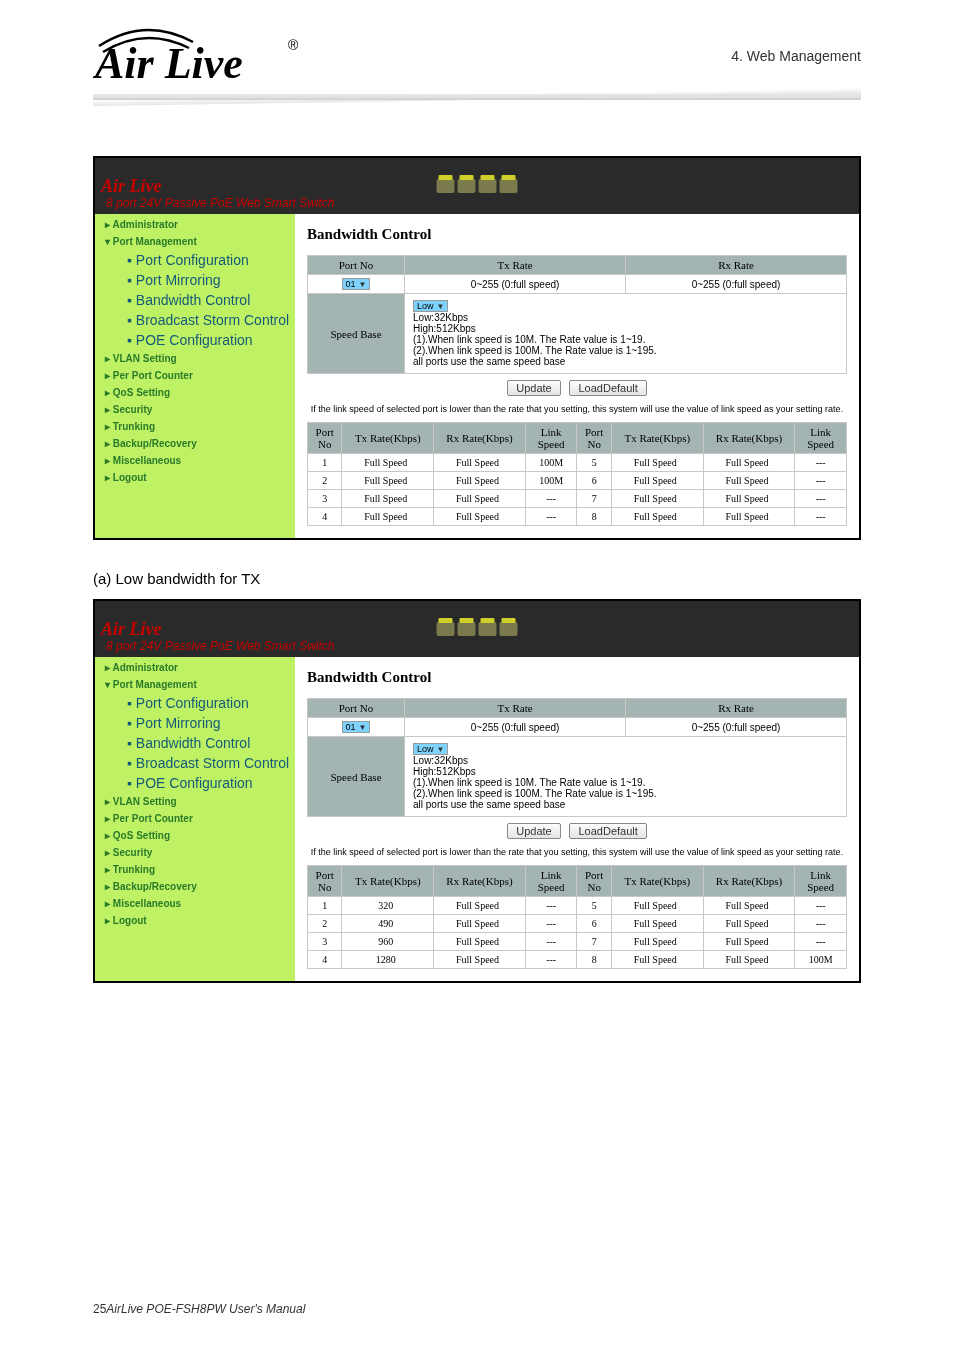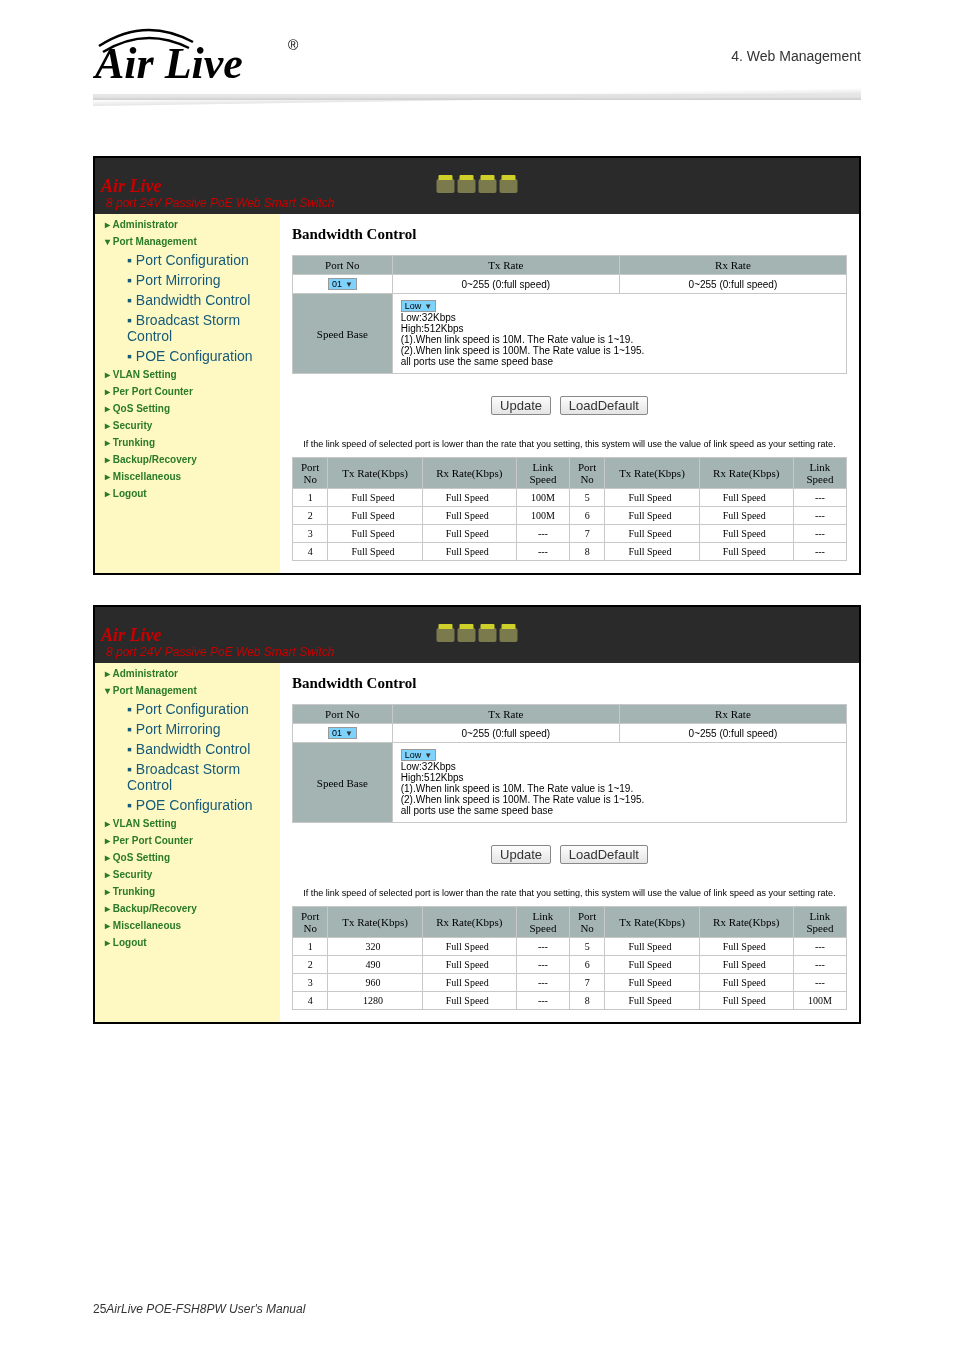--- a/index.html
+++ b/index.html
@@ -62,22 +62,22 @@
     border: 2px solid #000;
     background: #fff;
     margin-top: 10px;
     margin-bottom: 30px;
     font-size: 0;
   }
   .ss-top {
     display: flex;
   }
   .ss-side {
-    width: 185px;
-    background: #fef9c3;
+    width: 200px;
+    background: #bef264;
     font-size: 10px;
     min-height: 100%;
   }
   .ss-main {
     flex: 1;
     background: #fff;
     font-size: 10px;
   }
   .brandbar {
     height: 56px;
@@ -167,22 +167,22 @@
   }
   .select-fake .arrow { font-size: 8px; color:#333; }
 
   .btn-row { text-align: center; padding: 4px 0; }
   .btn-fake {
     display: inline-block;
     background: linear-gradient(#fdfdfd,#e4e4e4);
     border: 1px solid #888;
     border-radius: 2px;
     padding: 1px 8px;
-    font-size: 13px;
-    margin: 16px 3px;
+    font-size: 11px;
+    margin: 0 3px;
     color:#333;
   }
   .note-row { font-size: 9px; text-align: center; padding: 2px 0 6px 0; }
 
   .rates {
     width: 100%;
     border-collapse: collapse;
     font-size: 10px;
   }
   .rates th, .rates td {
@@ -384,20 +384,21 @@
                   <td class="txr">Full Speed</td>
                   <td>---</td>
                 </tr>
               </tbody>
           </table>
         </div>
       </div>
     </div>
   </div>
 
+  <div class="caption">(a)   Low bandwidth for TX</div>
 
   <div class="screenshot">
     <div class="brandbar">
       <span class="bb-logo">Air Live</span>
       <span class="bb-sub">8 port 24V Passive PoE Web Smart Switch</span>
       <div class="bb-icons">
         <div class="ic"></div>
           <div class="ic"></div>
           <div class="ic"></div>
           <div class="ic"></div>

